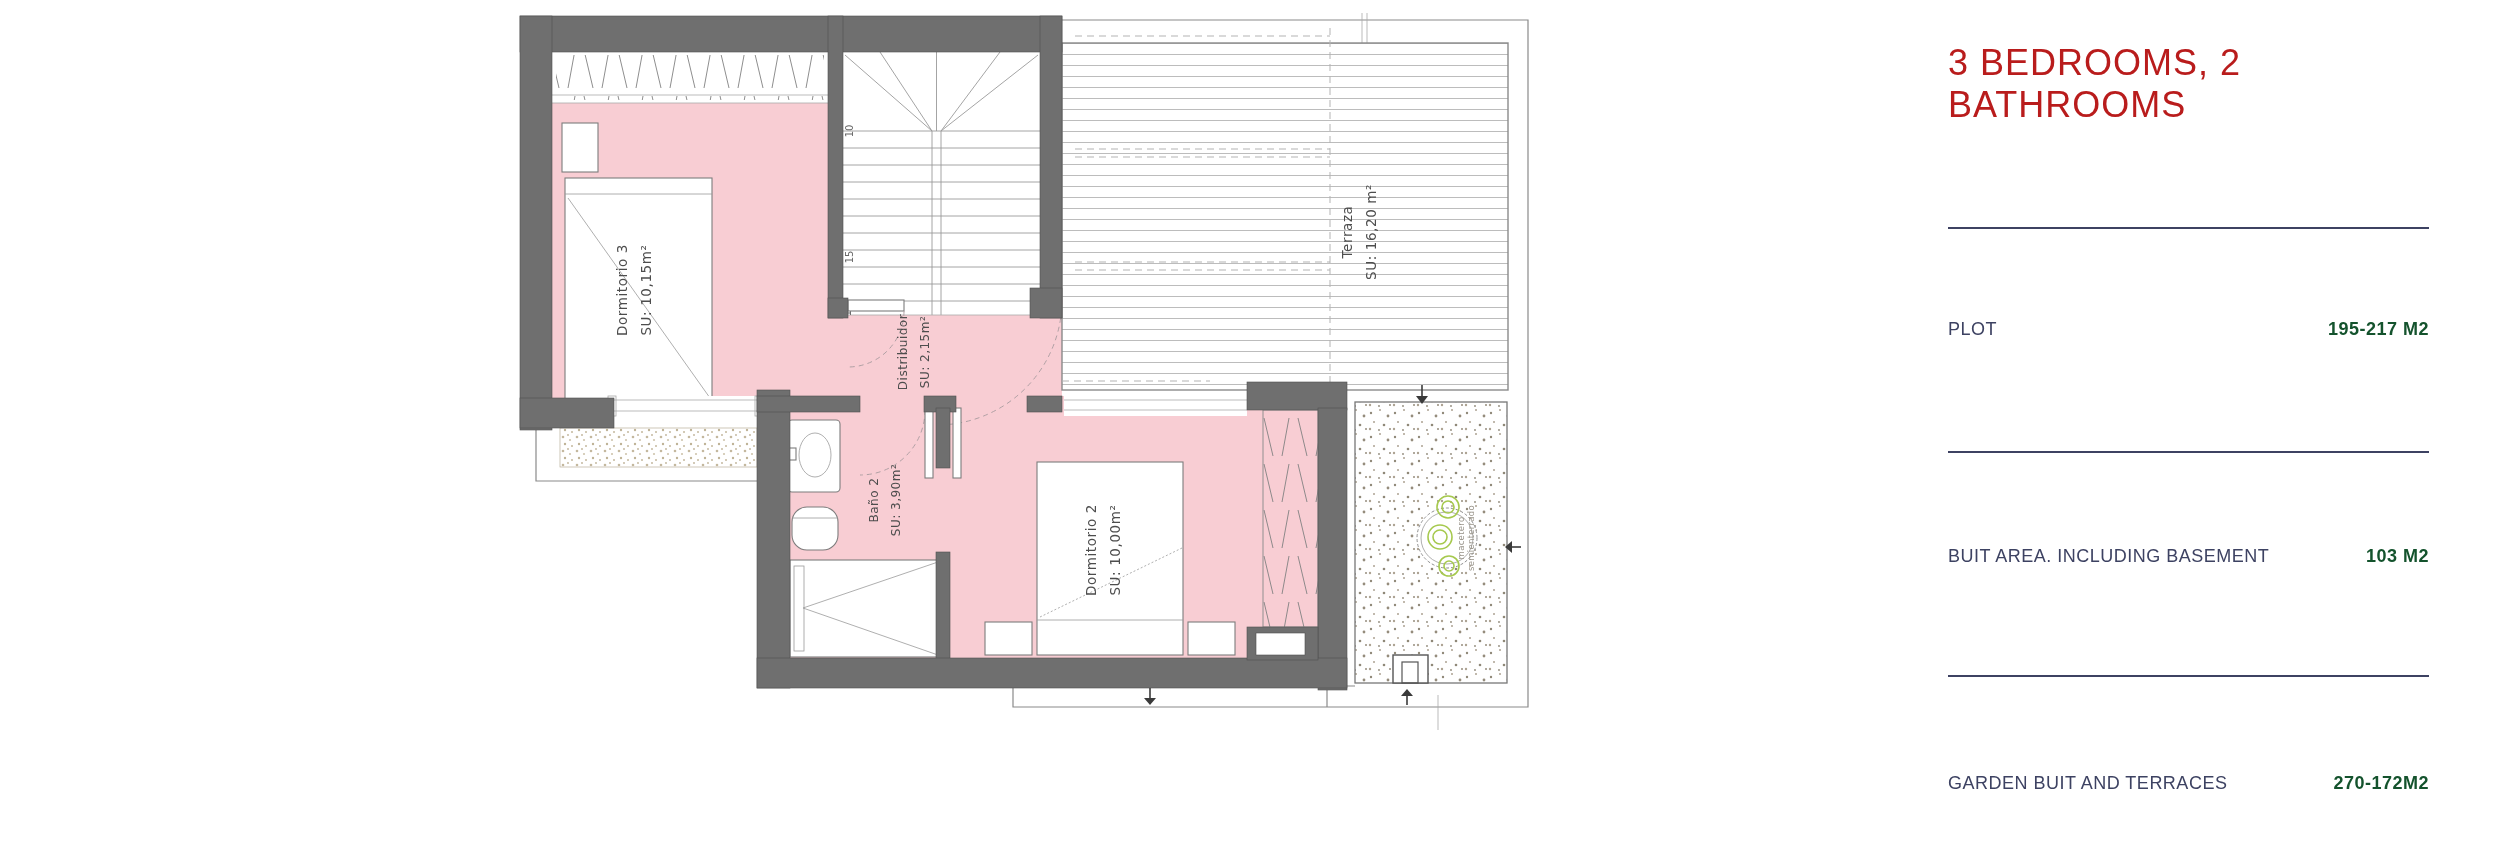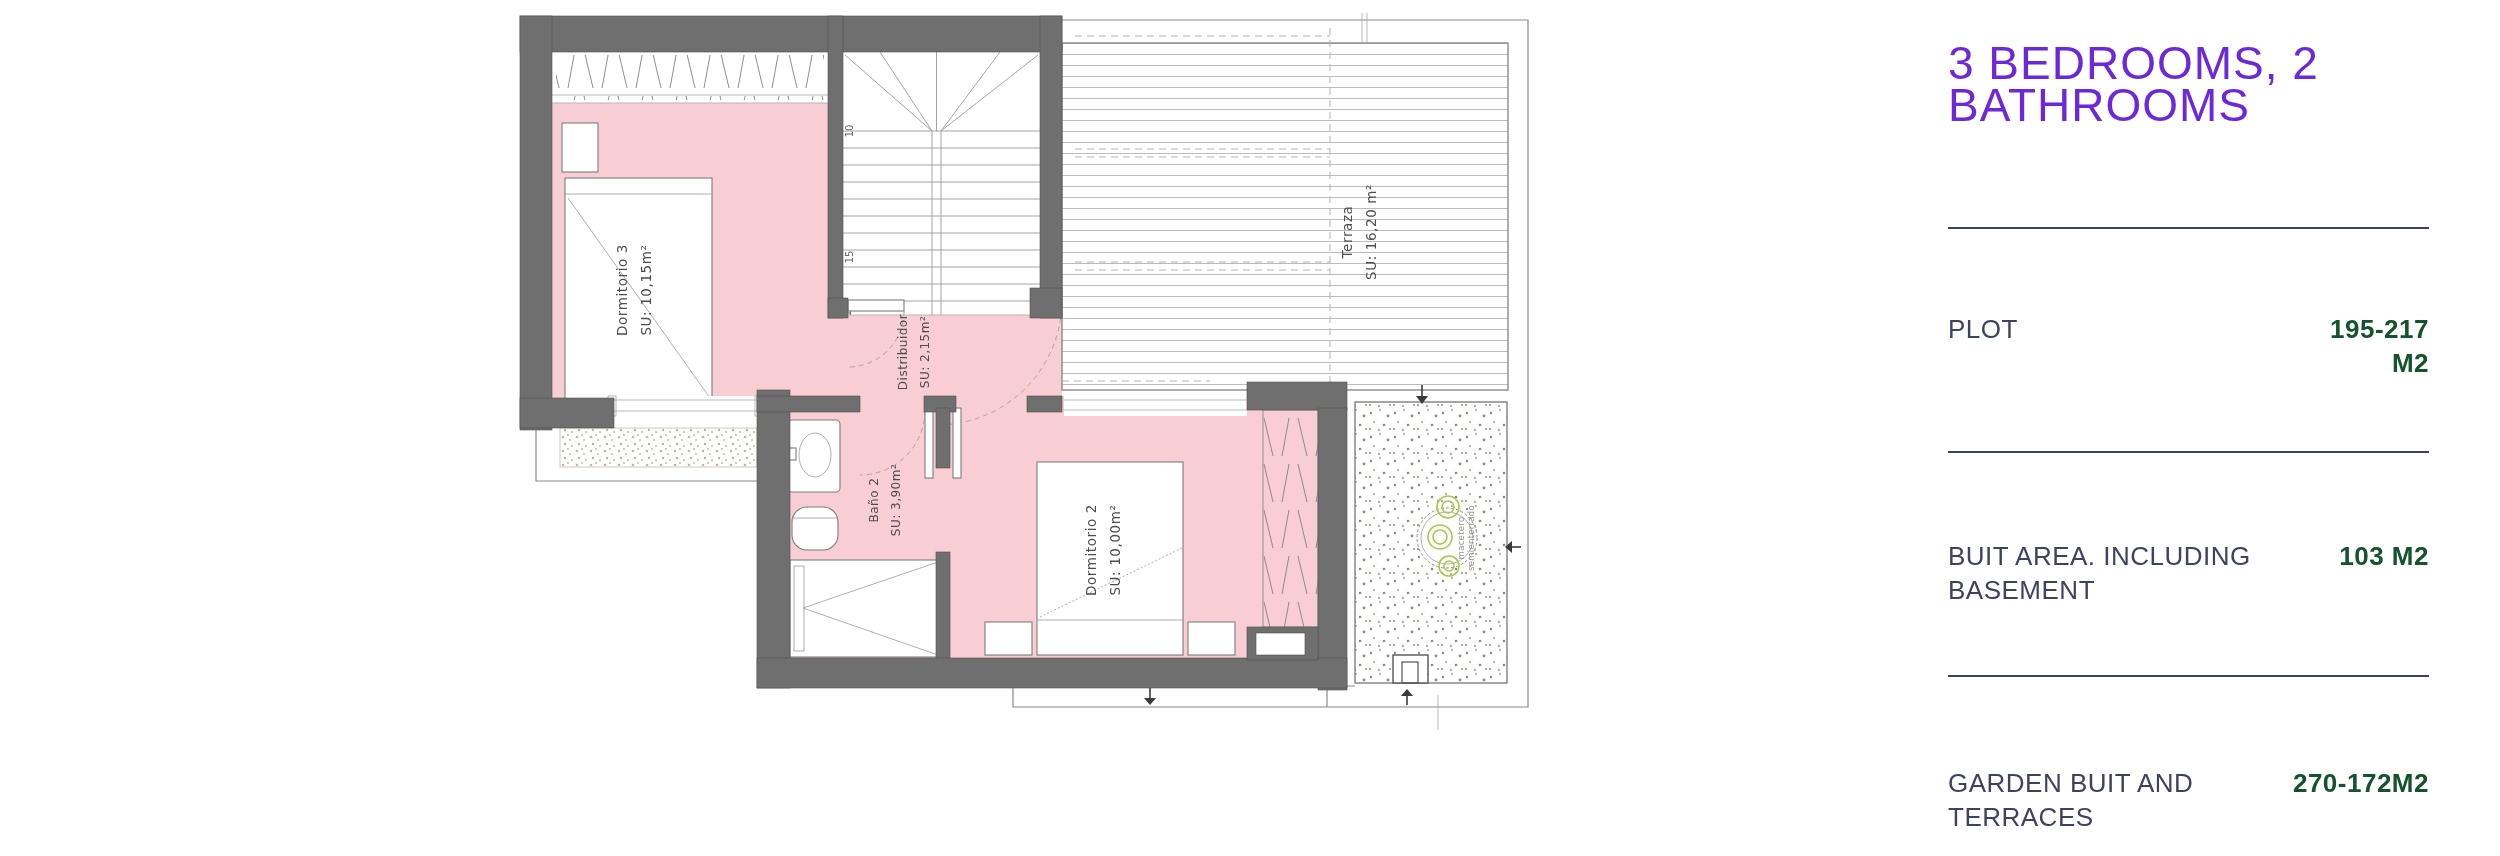--- a/index.html
+++ b/index.html
@@ -18,25 +18,25 @@
   .arc{stroke:#b0a0a4;stroke-width:1;fill:none;stroke-dasharray:5 4;}
   .greenring{stroke:#a6c94e;stroke-width:1.6;fill:none;}
   .lbl{font:13.5px "DejaVu Sans",sans-serif;fill:#4d4d4d;letter-spacing:.6px;}
   .lblsm{font:12px "DejaVu Sans",sans-serif;fill:#4d4d4d;letter-spacing:.5px;}
   .num{font:10px "DejaVu Sans",sans-serif;fill:#666;}
   .tiny{font:8.5px "DejaVu Sans",sans-serif;fill:#99948a;letter-spacing:.3px;}
   .arrow{stroke:#3a3a3a;stroke-width:1.6;fill:none;}
   .arrowhead{fill:#3a3a3a;stroke:none;}
   
   .panel-title{position:absolute;left:1948px;top:42px;width:440px;
-    font-size:46px;line-height:42px;letter-spacing:1px;color:#6d28d9;font-weight:400;}
+    font-size:36px;line-height:42px;letter-spacing:1px;color:#b91c1c;font-weight:400;}
   .hr{position:absolute;left:1948px;width:481px;border-top:2px solid #3d4262;height:0;}
   .hr1{top:227px;} .hr2{top:451px;} .hr3{top:675px;}
   .spec-row{position:absolute;left:1948px;width:481px;display:flex;
-    justify-content:space-between;color:#3d4262;font-size:26px;line-height:34px;letter-spacing:.5px;gap:12px;}
+    justify-content:space-between;color:#3d4262;font-size:18px;line-height:34px;letter-spacing:.5px;gap:12px;}
   .row1{top:312px;} .row2{top:539px;} .row3{top:766px;}
   .spec-label{font-weight:400;}
   .row1 .spec-label{width:220px;} .row2 .spec-label{width:330px;} .row3 .spec-label{flex:1;}
   .spec-value{font-weight:700;color:#14532d;text-align:right;}
   .row1 .spec-value{width:130px;} .row2 .spec-value{width:140px;} .row3 .spec-value{width:170px;}
 </style>
 </head>
 <body>
 
 <div class="stage">

